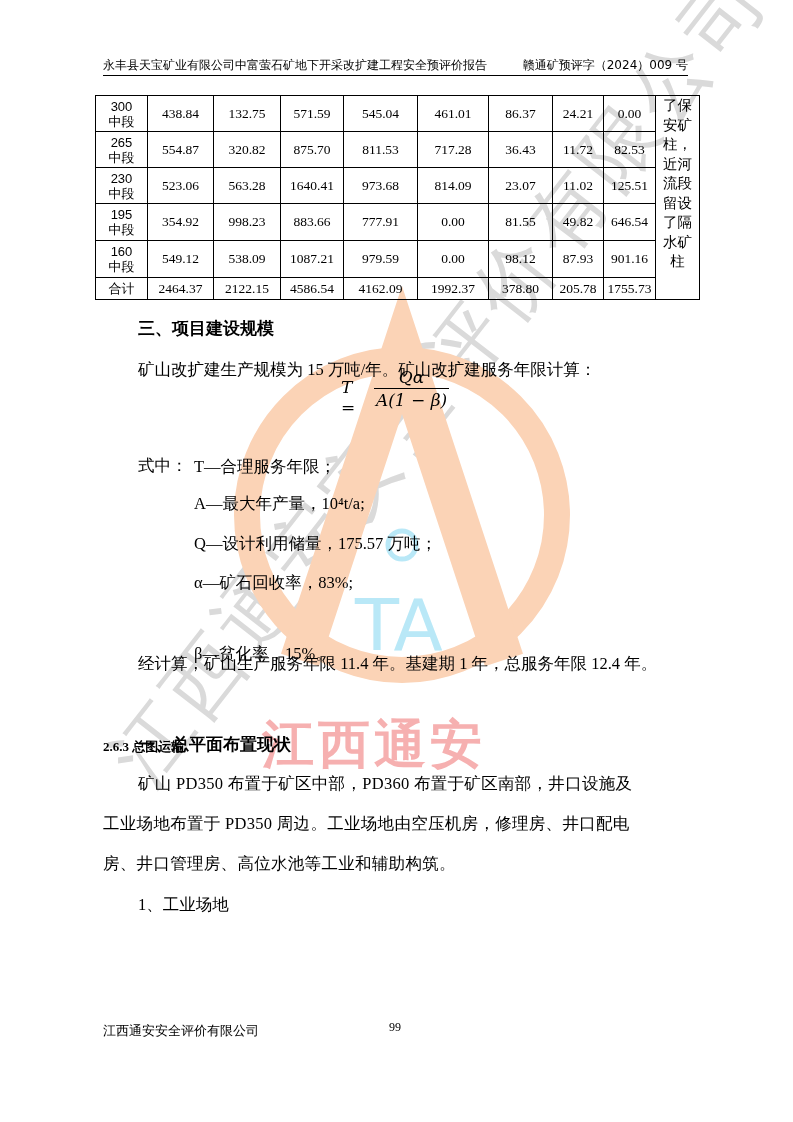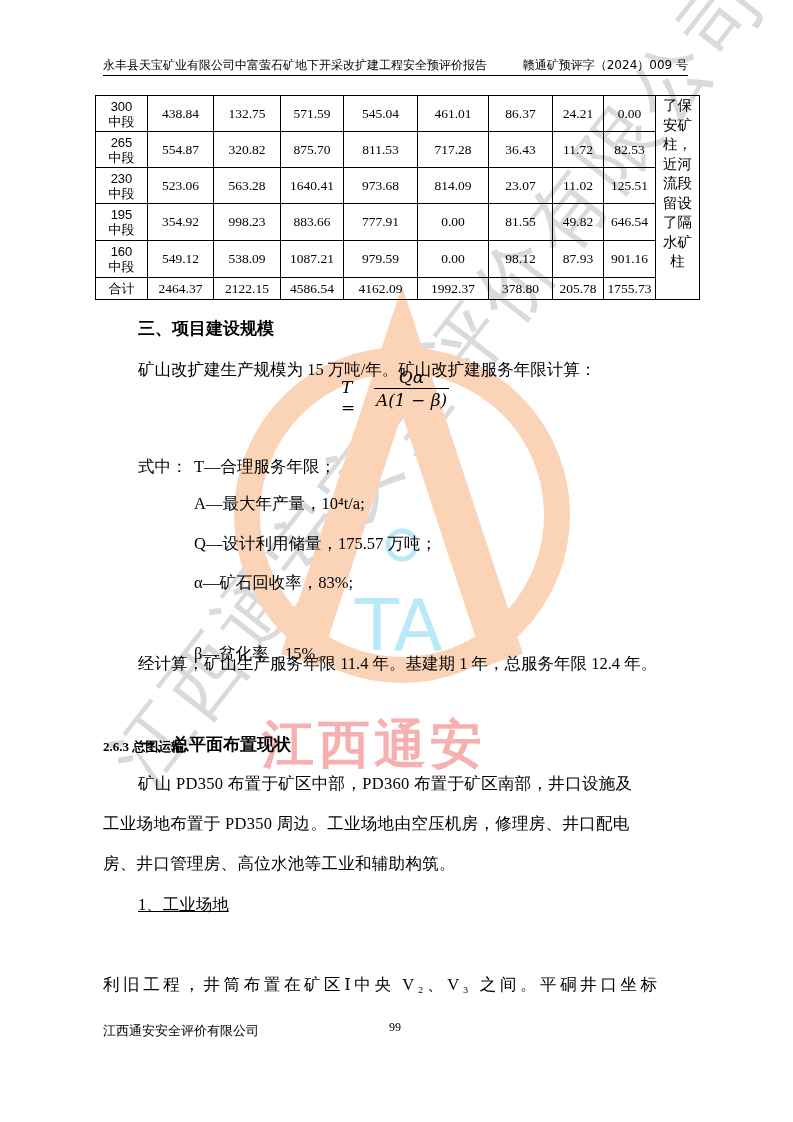--- a/index.html
+++ b/index.html
@@ -164,31 +164,30 @@
 
   <div class="formula">
     <span class="lhs">T =</span>
     <span class="frac">
       <span class="num">Qα</span>
       <span class="bar"></span>
       <span class="den">A(1 − β)</span>
     </span>
   </div>
 
-  <div class="txt" style="left:138px;top:457px;">式中：</div>
+  <div class="txt" style="left:138px;top:457px;font-family:Liberation Mono, monospace;">式中：</div>
   <div class="txt" style="left:194px;top:457px;">T—合理服务年限；</div>
   <div class="txt" style="left:194px;top:494px;">A—最大年产量，10⁴t/a;</div>
   <div class="txt" style="left:194px;top:534px;">Q—设计利用储量，175.57 万吨；</div>
   <div class="txt" style="left:194px;top:573px;">α—矿石回收率，83%;</div>
   <div class="txt" style="left:194px;top:612px;margin-top:32px;">β—贫化率，15%。</div>
   <div class="txt" style="left:138px;top:654px;">经计算，矿山生产服务年限 11.4 年。基建期 1 年，总服务年限 12.4 年。</div>
 
   <div class="txt b" style="left:103px;top:694px;font-size:13px;margin-top:43px;">2.6.3 总图运输</div>
   <div class="txt cjk b" style="left:138px;top:734px;font-size:17px;">一、总平面布置现状</div>
   <div class="txt" style="left:138px;top:774px;letter-spacing:0.3px;">矿山 PD350 布置于矿区中部，PD360 布置于矿区南部，井口设施及</div>
   <div class="txt" style="left:103px;top:814px;letter-spacing:0.3px;">工业场地布置于 PD350 周边。工业场地由空压机房，修理房、井口配电</div>
   <div class="txt" style="left:103px;top:854px;letter-spacing:0.3px;">房、井口管理房、高位水池等工业和辅助构筑。</div>
-  <div class="txt" style="left:138px;top:895px;text-decoration:underline;">1、工业场地</div>
-  <div class="txt" style="left:103px;top:975px;letter-spacing:3.6px;">利旧工程，井筒布置在矿区Ⅰ中央 V₂、V₃ 之间。平硐井口坐标</div>
+  <div class="txt" style="left:138px;top:895px;">1、工业场地</div>
 
   <div class="footer-l">江西通安安全评价有限公司</div>
   <div class="footer-c">99</div>
 </div>
 
 </body></html>

